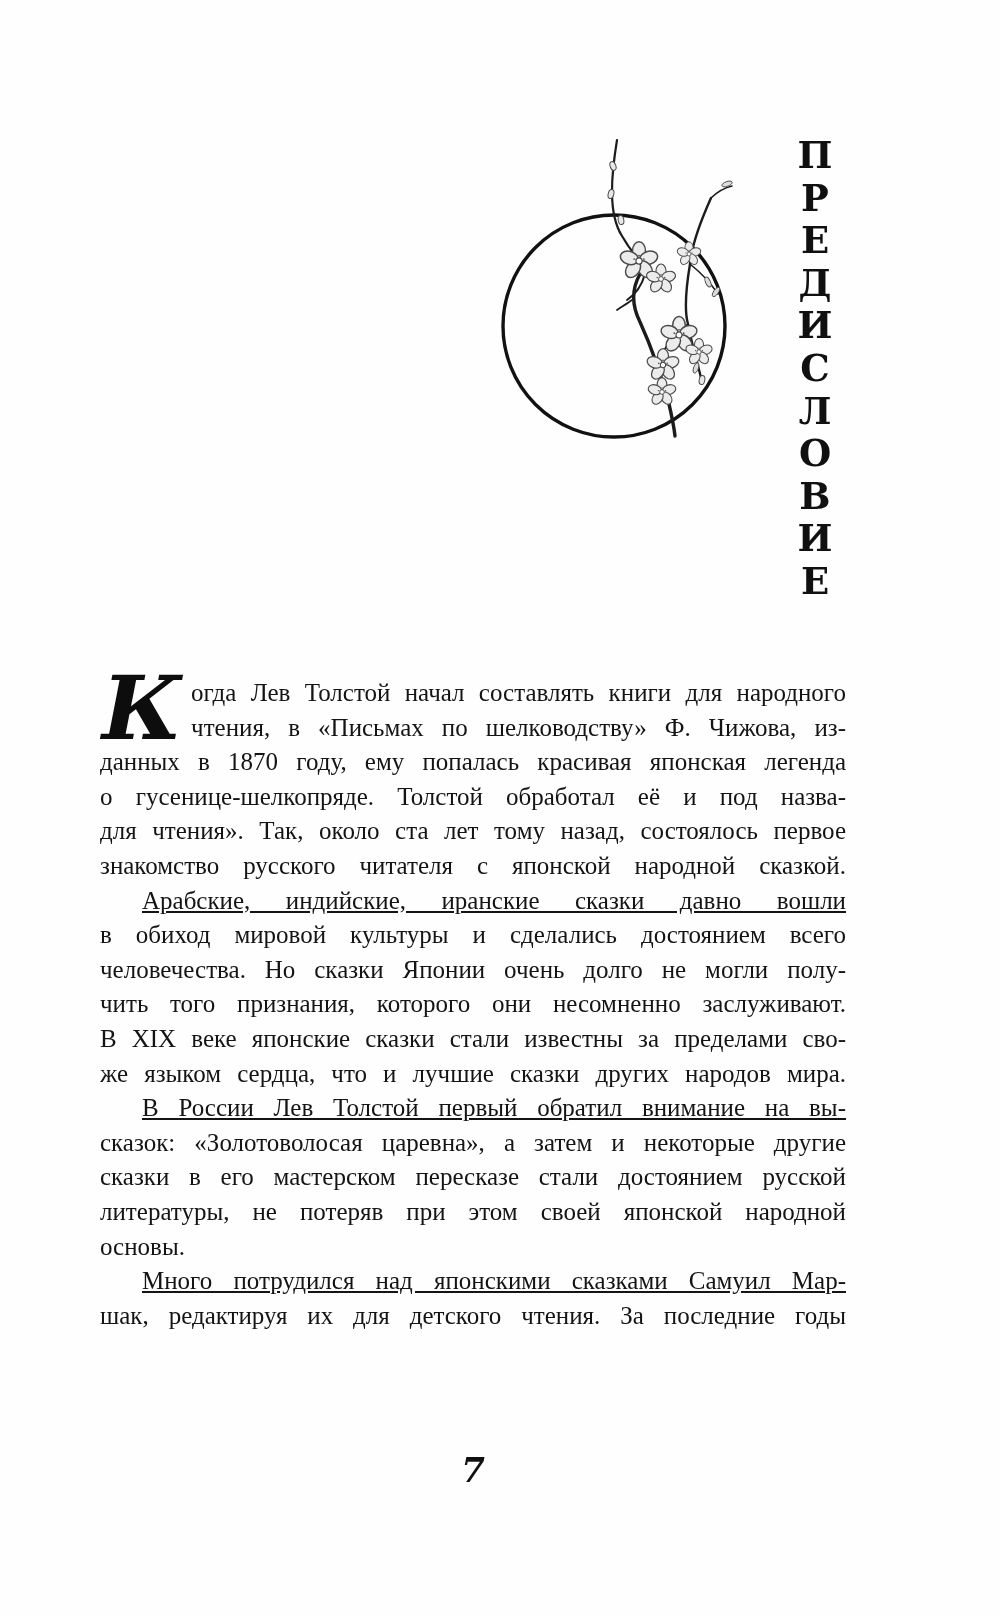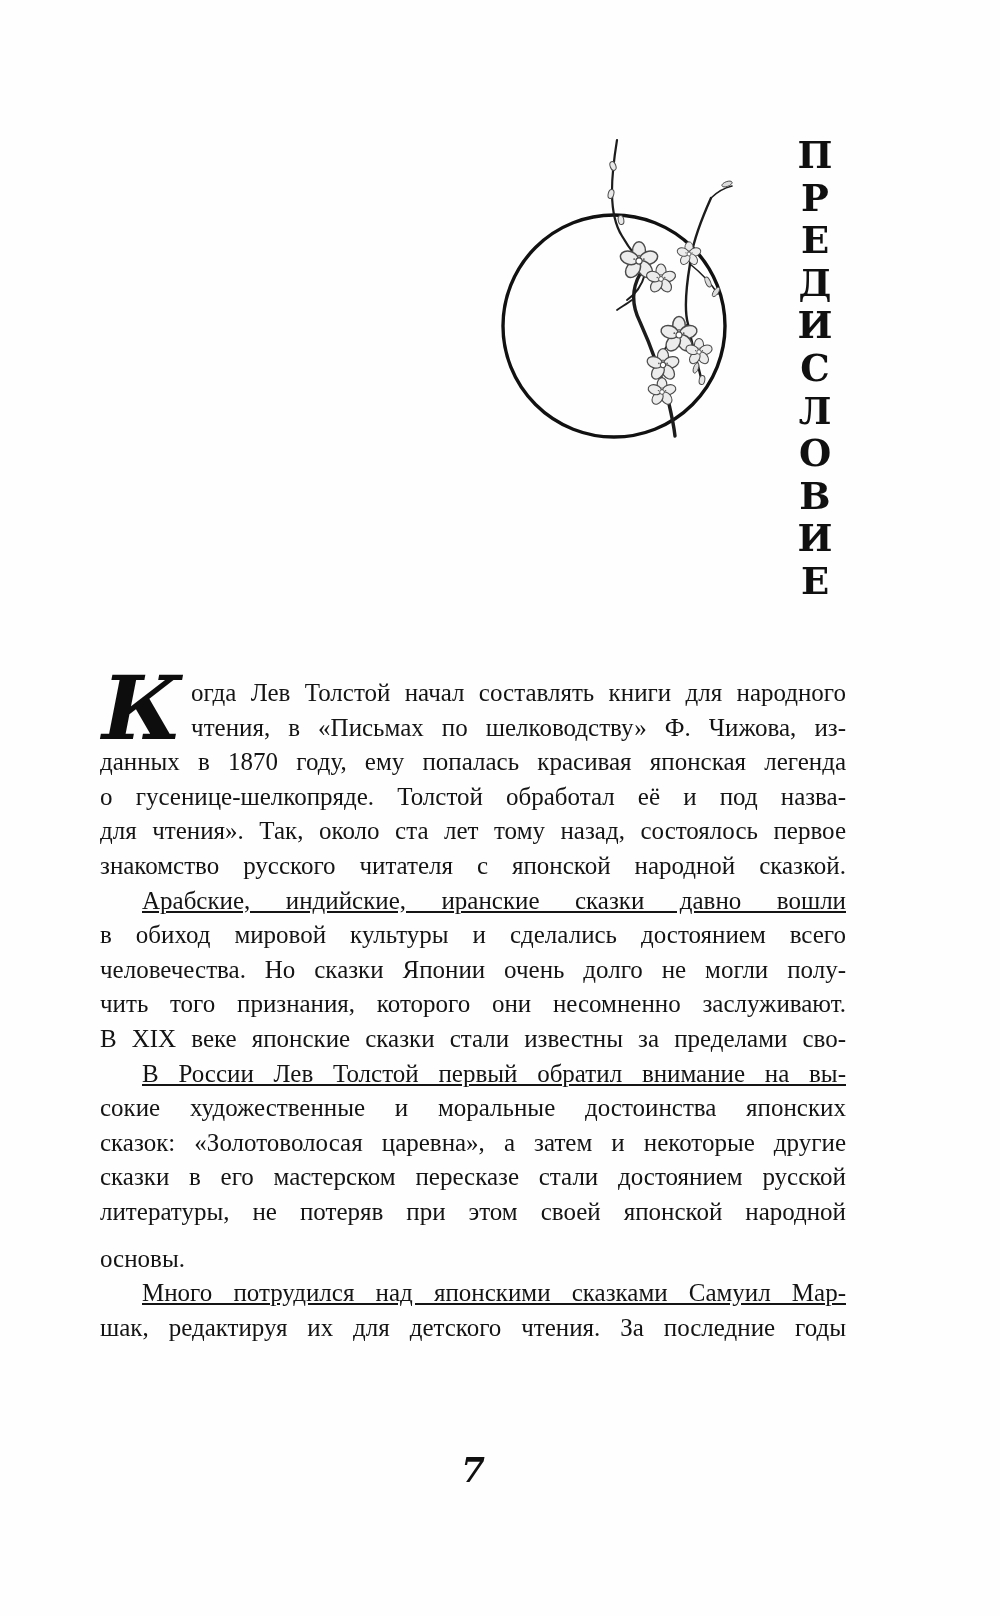--- a/index.html
+++ b/index.html
@@ -54,21 +54,21 @@
   .line {
     display: block;
     height: 34.6px;
     line-height: 34.6px;
     overflow: hidden;
     text-align: justify;
     text-align-last: justify;
     white-space: normal;
   }
   .line.indent { text-indent: 42px; text-decoration: underline; }
-  .line.short  { text-align-last: left; margin-top: 12px; }
+  .line.short  { text-align-last: left; }
   .drop-cap {
     float: left;
     height: 69.2px;
     line-height: 64px;
     font-family: "DejaVu Serif", serif;
     font-style: italic;
     font-weight: bold;
     font-size: 88px;
     margin: 0 9px 0 2px;
     color: #0d0d0d;
@@ -174,25 +174,25 @@
       <span class="line">для чтения». Так, около ста лет тому назад, состоялось первое</span>
       <span class="line">знакомство русского читателя с японской народной сказкой.</span>
     </div>
 
     <div class="paragraph">
       <span class="line indent">Арабские, индийские, иранские сказки давно вошли</span>
       <span class="line">в обиход мировой культуры и сделались достоянием всего</span>
       <span class="line">человечества. Но сказки Японии очень долго не могли полу-</span>
       <span class="line">чить того признания, которого они несомненно заслуживают.</span>
       <span class="line">В XIX веке японские сказки стали известны за пределами сво-</span>
+      <span class="line">же языком сердца, что и лучшие сказки других народов мира.</span>
     </div>
 
     <div class="paragraph">
       <span class="line indent">В России Лев Толстой первый обратил внимание на вы-</span>
-      <span class="line">сокие художественные и моральные достоинства японских</span>
       <span class="line">сказок: «Золотоволосая царевна», а затем и некоторые другие</span>
       <span class="line">сказки в его мастерском пересказе стали достоянием русской</span>
       <span class="line">литературы, не потеряв при этом своей японской народной</span>
       <span class="line short">основы.</span>
     </div>
 
     <div class="paragraph">
       <span class="line indent">Много потрудился над японскими сказками Самуил Мар-</span>
       <span class="line">шак, редактируя их для детского чтения. За последние годы</span>
     </div>

